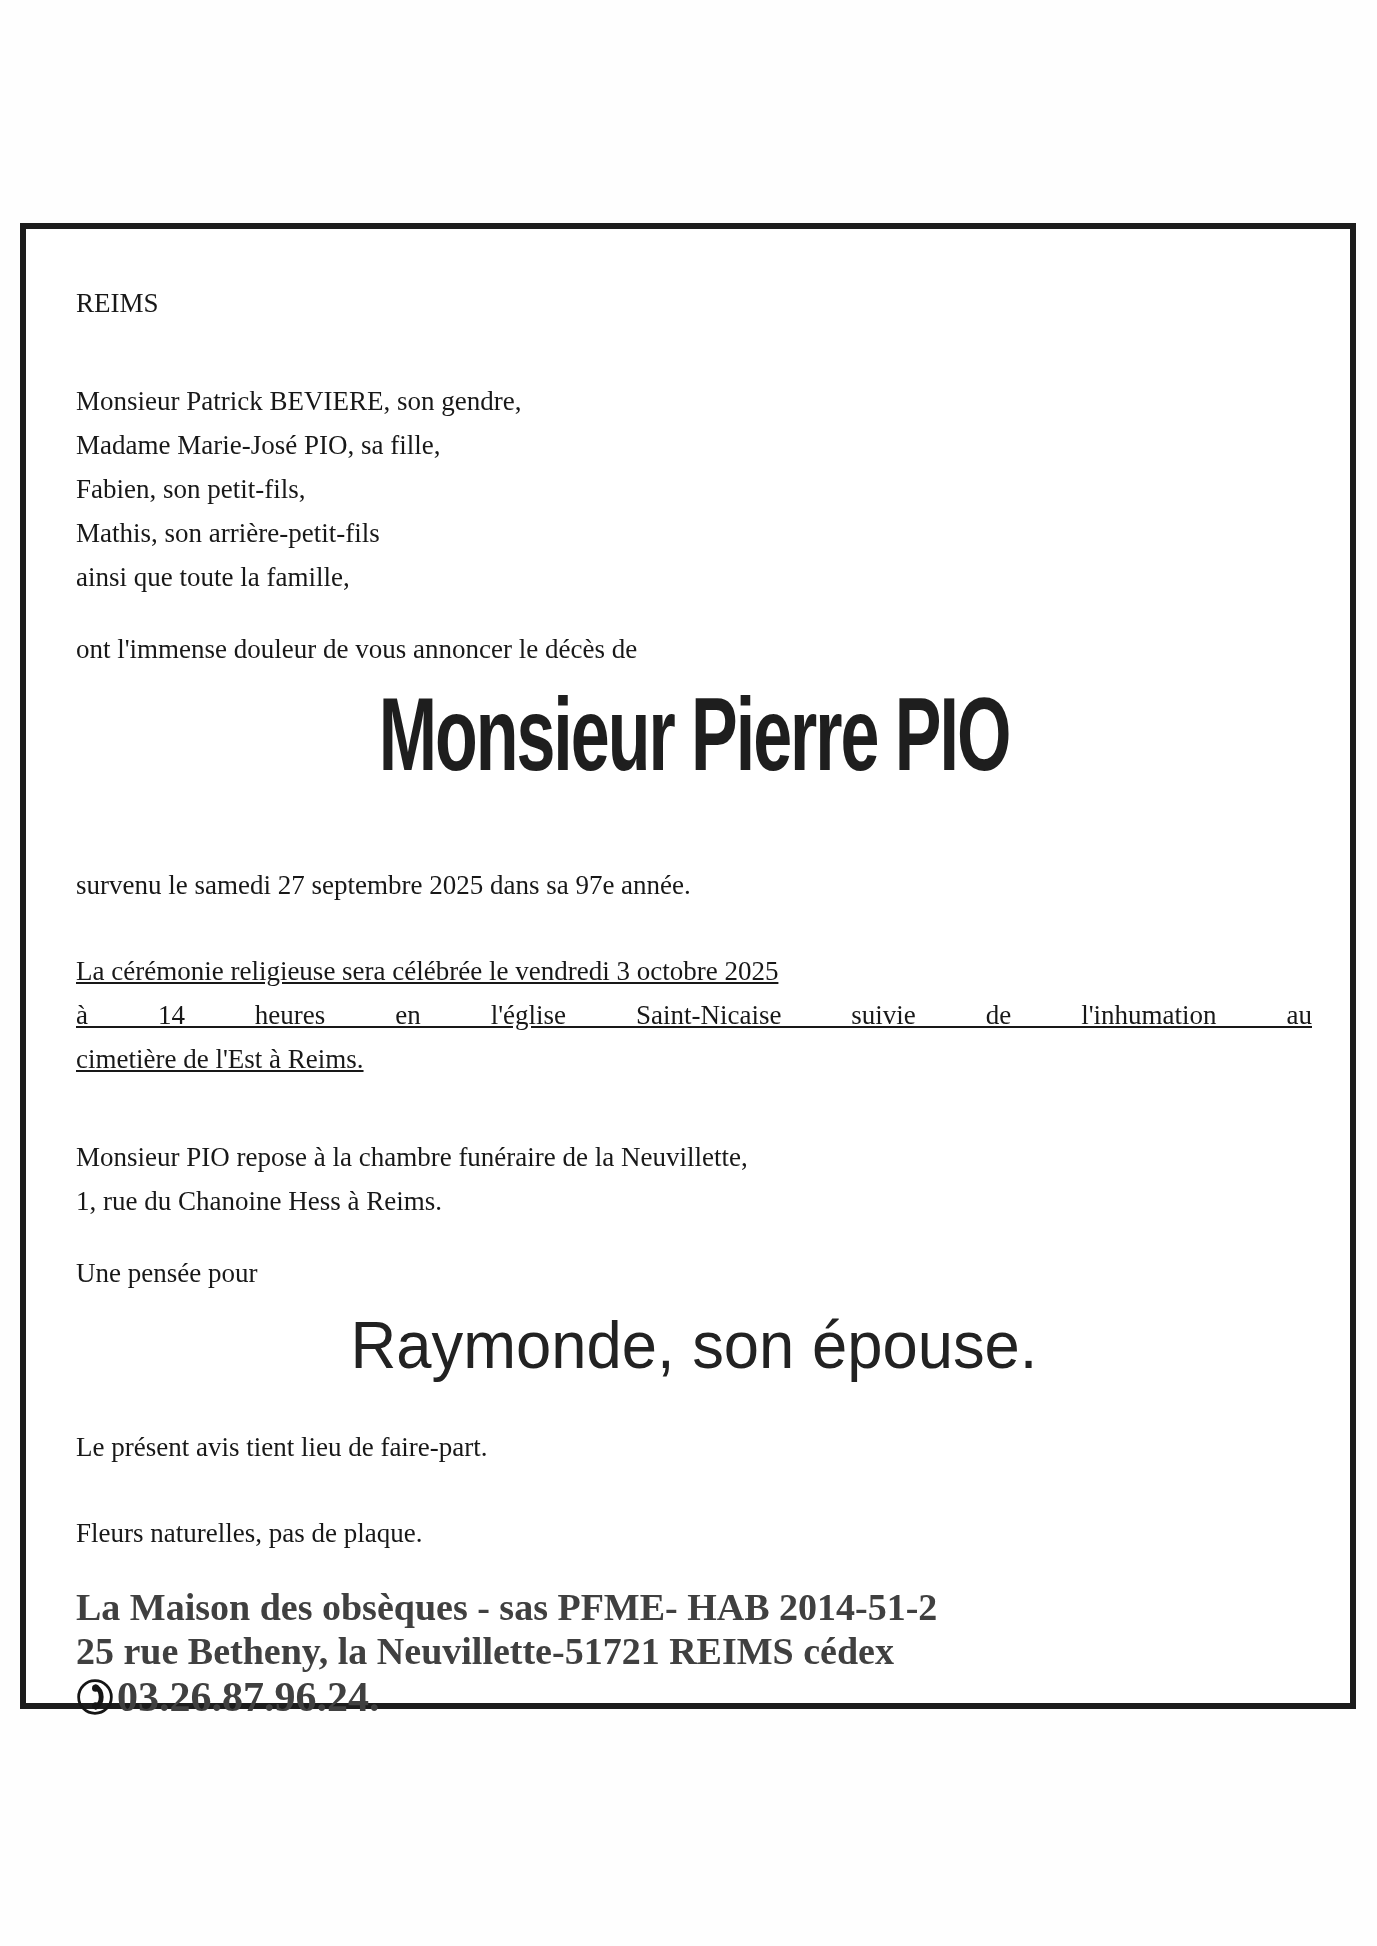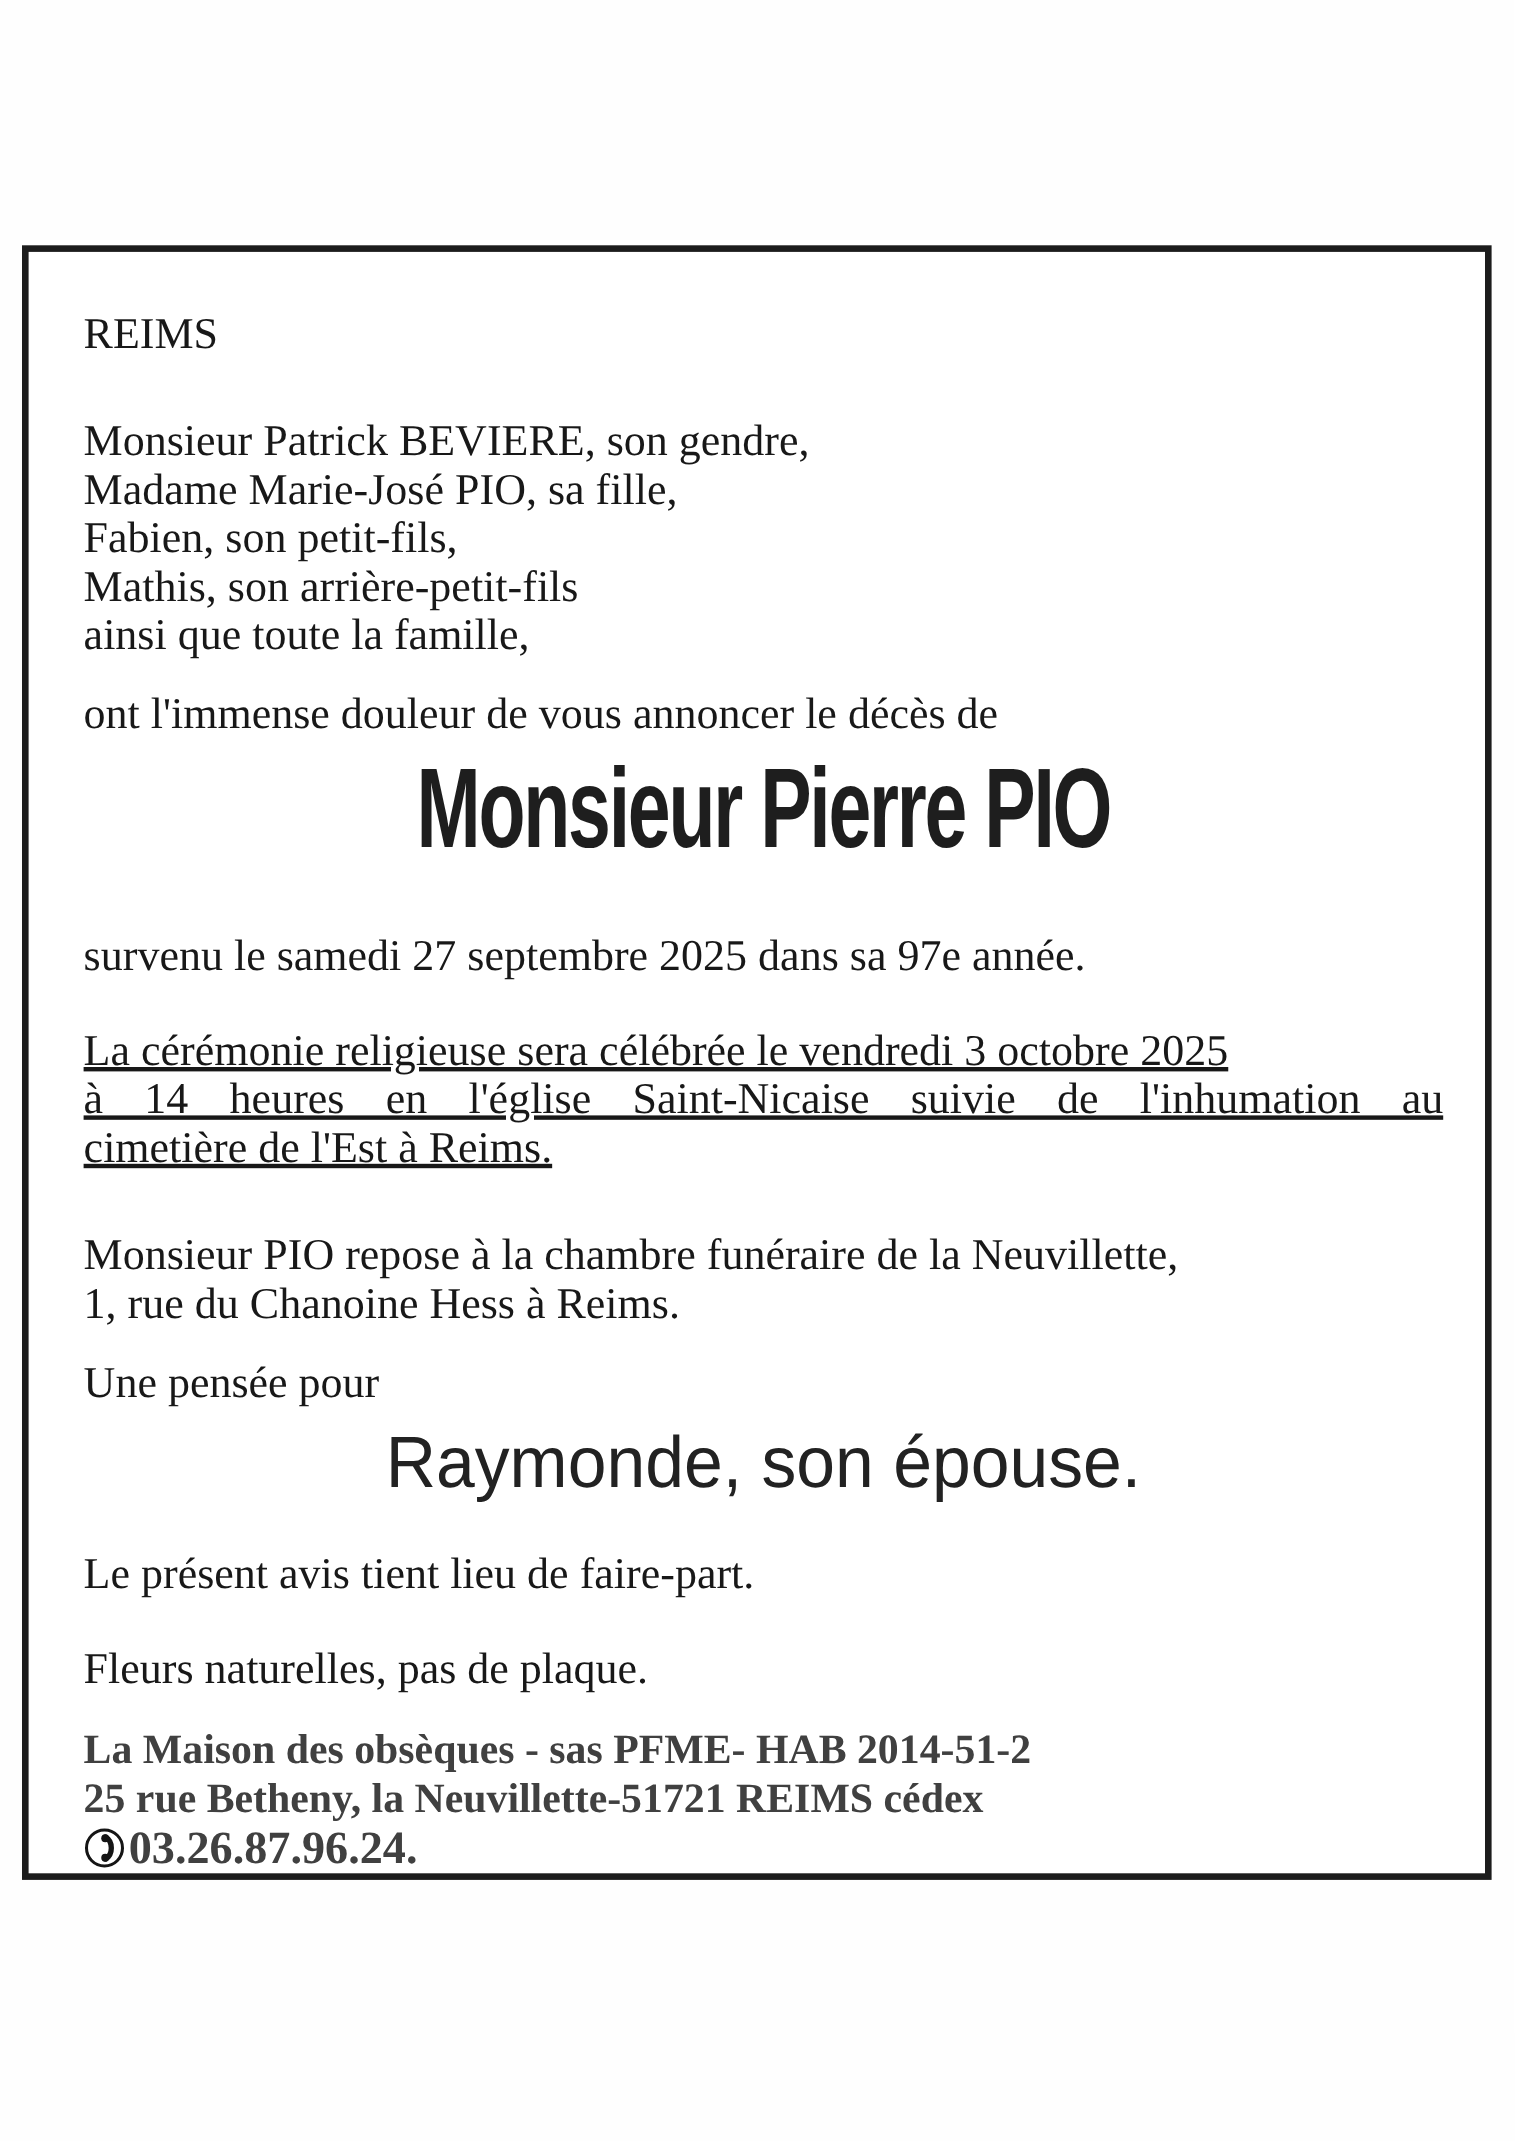--- a/index.html
+++ b/index.html
@@ -19,41 +19,41 @@
   }
   .notice-box {
     position: absolute;
     left: 20px; top: 223px;
     width: 1336px; height: 1486px;
     border: 6px solid #1c1c1c;
     padding: 52px 38px 0 50px;
     background: #ffffff;
   }
   .body-text {
-    font-size: 40px;
+    font-size: 27px;
     line-height: 44px;
     margin: 0;
   }
   .city { margin-bottom: 54px; }
   .family-block { margin: 0; }
   .announce { margin-top: 28px; }
   .deceased-name {
     font-family: "Liberation Sans", sans-serif;
     font-weight: bold;
     font-size: 103px;
     line-height: 96px;
     letter-spacing: -3px;
     text-align: center;
     white-space: nowrap;
     transform: scaleX(0.68);
     transform-origin: 50% 50%;
     margin: 16px 0 0 0;
     color: #1e1e1e;
   }
-  .death-info { margin-top: 64px; }
+  .death-info { margin-top: 80px; }
   .ceremony { margin-top: 42px; text-decoration: underline; }
   .cer-line-justify {
     text-align: justify;
     text-align-last: justify;
   }
   .repose { margin-top: 54px; }
   .tribute-intro { margin-top: 28px; }
   .tribute-name {
     font-family: "Liberation Sans", sans-serif;
     font-weight: normal;

